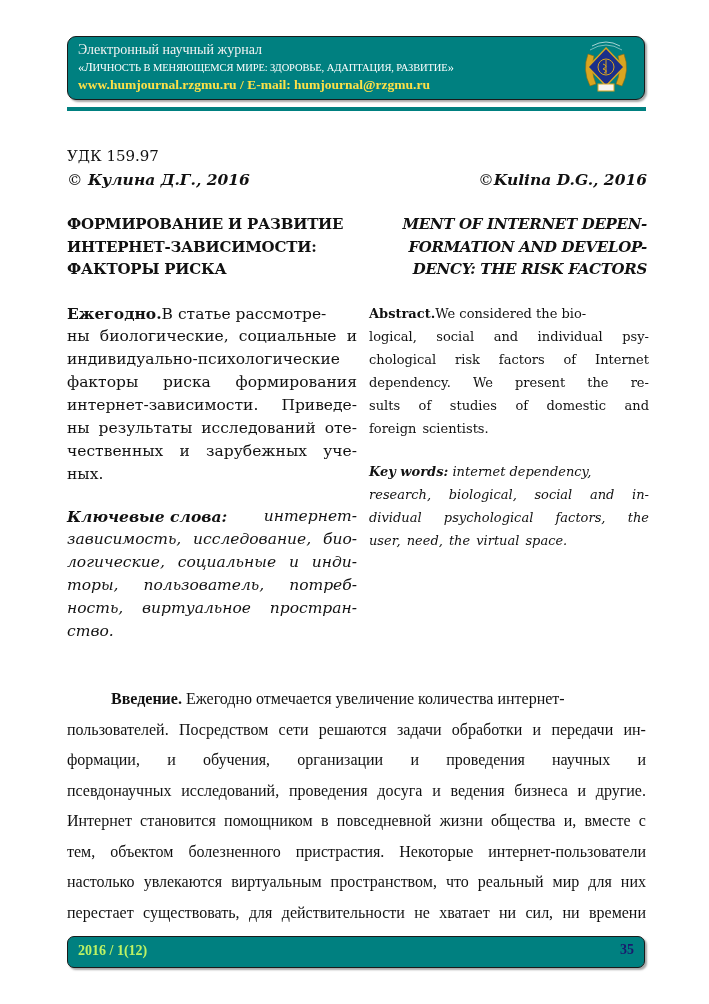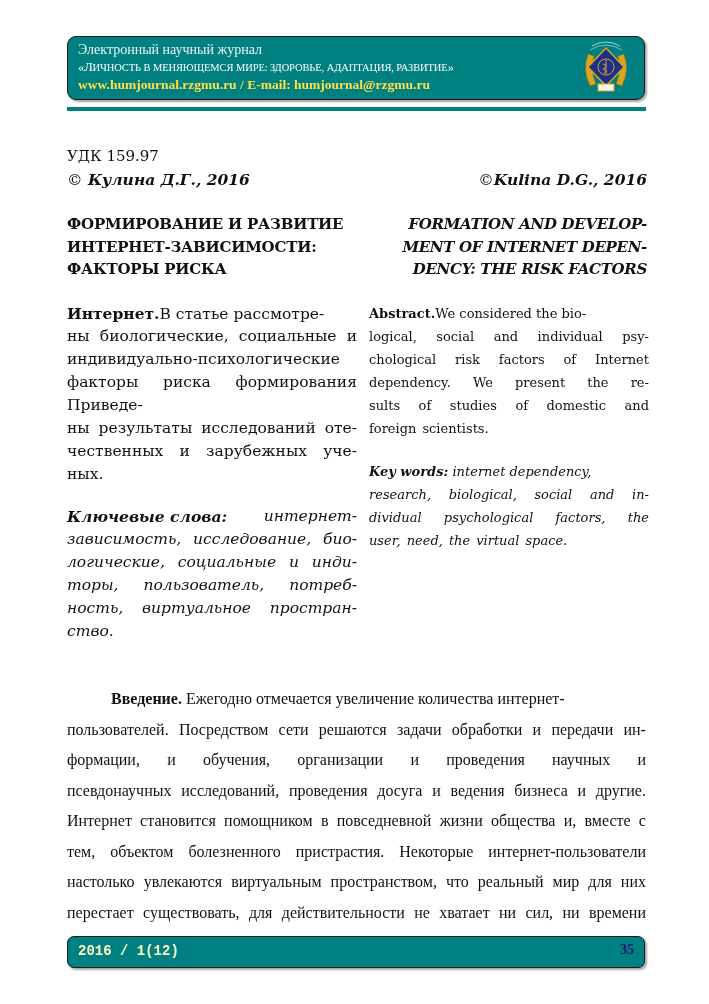--- a/index.html
+++ b/index.html
@@ -38,21 +38,21 @@
 
   .intro { position: absolute; left: 67px; top: 684px; width: 579px; font-family: "Liberation Serif", serif; font-size: 16px; line-height: 30.5px; }
   .intro .jline { height: 30.5px; }
   .intro .indent { padding-left: 44px; }
 
   .footer-box {
     position: absolute; left: 67px; top: 936px; width: 578px; height: 32px;
     background: #008080; border: 1.5px solid #1a1a1a; border-radius: 7px;
     box-shadow: 2px 2px 2px rgba(0,0,0,0.35); box-sizing: border-box;
   }
-  .footer-issue { position: absolute; left: 10px; top: 6px; font-family: Liberation Mono, monospace; font-weight: bold; font-size: 14px; color: #fef9c3; }
+  .footer-issue { position: absolute; left: 10px; top: 6px; font-family: Liberation Serif, serif; font-weight: bold; font-size: 14px; color: #bef264; }
   .footer-page { position: absolute; right: 10px; top: 5px; font-family: "Liberation Serif", serif; font-weight: bold; font-size: 14px; color: #1a1a6e; }
 </style>
 </head>
 <body>
 
 <div class="header-box">
   <div class="header-line1">Электронный научный журнал</div>
   <div class="header-line2"><span>«Л</span><span class="sc">ИЧНОСТЬ В МЕНЯЮЩЕМСЯ МИРЕ: ЗДОРОВЬЕ, АДАПТАЦИЯ, РАЗВИТИЕ</span><span>»</span></div>
   <div class="header-line3">www.humjournal.rzgmu.ru / E-mail: humjournal@rzgmu.ru</div>
   <svg class="emblem" viewBox="0 0 52 56">
@@ -71,31 +71,31 @@
 <div class="udk">УДК 159.97</div>
 <div class="copy-ru"><span class="copy-sym">©</span> <span>Кулина Д.Г., 2016</span></div>
 <div class="copy-en"><span class="copy-sym">©</span><span>Kulina D.G., 2016</span></div>
 
 <div class="title-ru">
   <div>ФОРМИРОВАНИЕ И РАЗВИТИЕ</div>
   <div>ИНТЕРНЕТ-ЗАВИСИМОСТИ:</div>
   <div>ФАКТОРЫ РИСКА</div>
 </div>
 <div class="title-en">
+  <div>MENT OF INTERNET DEPEN-</div>
   <div>FORMATION AND DEVELOP-</div>
-  <div>MENT OF INTERNET DEPEN-</div>
   <div>DENCY: THE RISK FACTORS</div>
 </div>
 
 <div class="col-left abs-ru">
-  <div class="jline"><span><span class="lead">Интернет.</span><span>В статье рассмотре-</span></span></div>
+  <div class="jline"><span><span class="lead">Ежегодно.</span><span>В статье рассмотре-</span></span></div>
   <div class="jline"><span>ны</span><span>биологические,</span><span>социальные</span><span>и</span></div>
   <div class="jline">индивидуально-психологические</div>
   <div class="jline"><span>факторы</span><span>риска</span><span>формирования</span></div>
-  <div class="jline"><span>Приведе-</span></div>
+  <div class="jline"><span>интернет-зависимости.</span><span>Приведе-</span></div>
   <div class="jline"><span>ны</span><span>результаты</span><span>исследований</span><span>оте-</span></div>
   <div class="jline"><span>чественных</span><span>и</span><span>зарубежных</span><span>уче-</span></div>
   <div class="jline last">ных.</div>
 </div>
 
 <div class="col-left kw-ru">
   <div class="jline"><span class="lead">Ключевые слова:</span><span>интернет-</span></div>
   <div class="jline"><span>зависимость,</span><span>исследование,</span><span>био-</span></div>
   <div class="jline"><span>логические,</span><span>социальные</span><span>и</span><span>инди-</span></div>
   <div class="jline"><span>торы,</span><span>пользователь,</span><span>потреб-</span></div>

